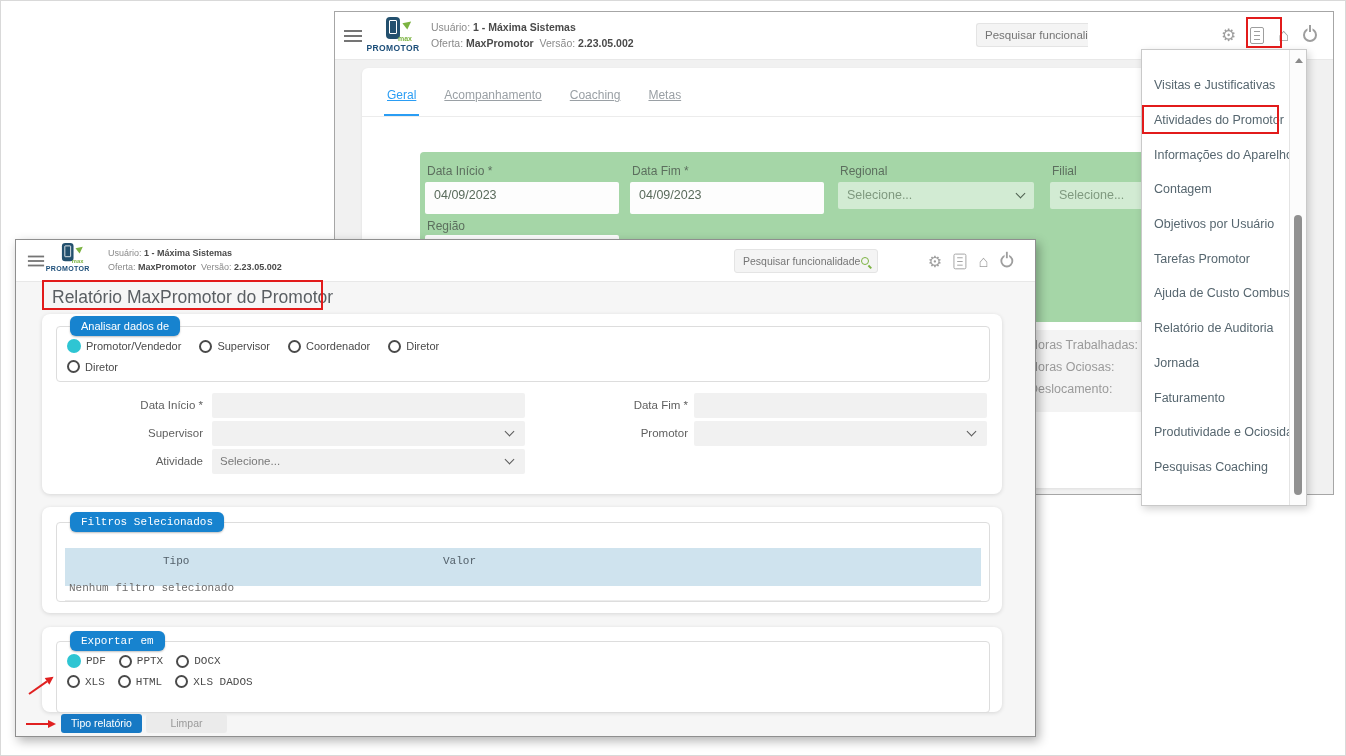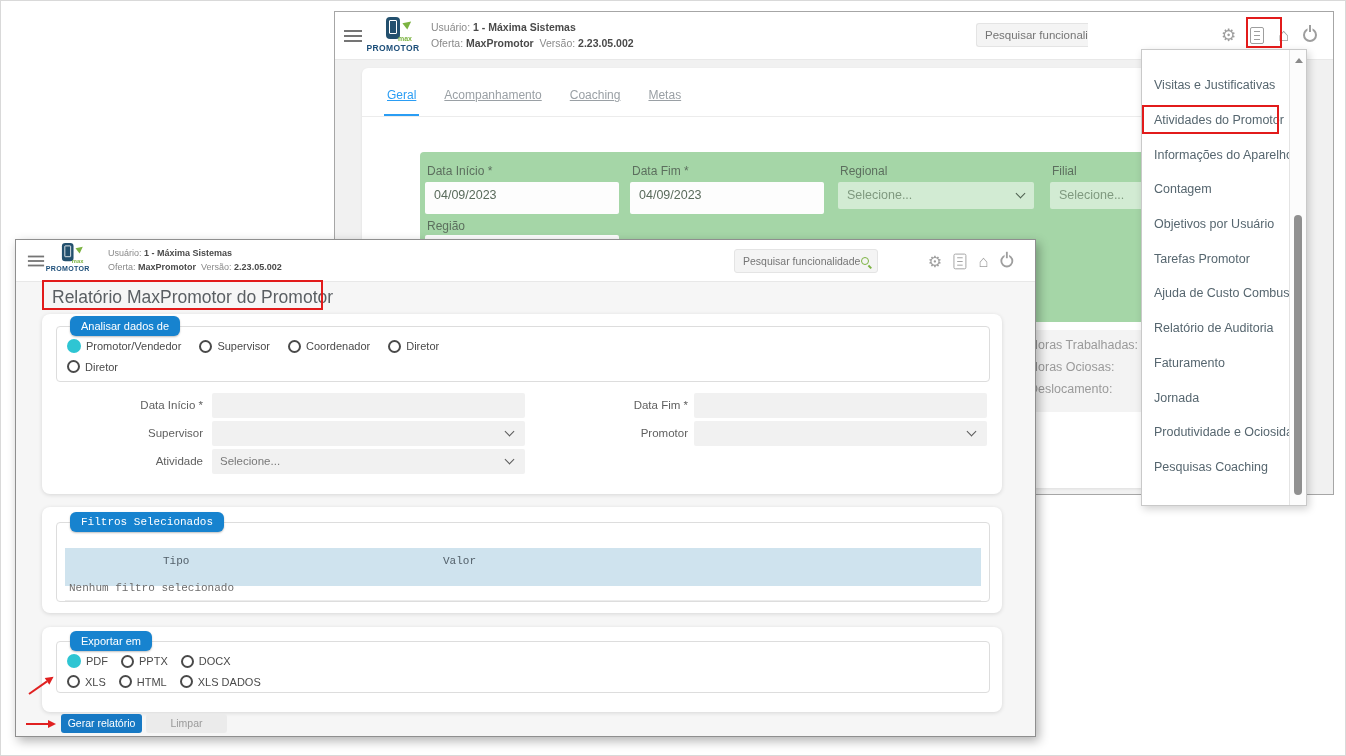--- a/index.html
+++ b/index.html
@@ -76,21 +76,21 @@
   #fwin .search input { font-size:10.5px; padding-left:8px; }
   #fwin .icons { right:18px; top:12px; gap:13px; transform:scale(.92); }
   .ptitle { position:absolute; left:36px; top:47px; font-size:17.5px; color:#5a5f63; }
   .card { position:absolute; left:26px; width:960px; background:#fff; border-radius:8px; box-shadow:0 1px 4px rgba(0,0,0,.13); }
   #card1 { top:74px; height:180px; }
   #card2 { top:267px; height:106px; }
   #card3 { top:387px; height:85px; }
   .fieldset { position:absolute; left:14px; right:12px; border:1px solid #ddd; border-radius:4px; }
   #fs1 { top:12px; height:56px; }
   #fs2 { top:15px; height:80px;font-family:Liberation Mono, monospace; }
-  #fs3 { top:14px; height:52px; }
+  #fs3 { top:14px; height:72px;font-family:Liberation Mono, monospace; }
   .badge { position:absolute; top:-11px; left:13px; background:#1783cf; color:#fff; font-size:11px; padding:4px 11px; border-radius:6px; box-shadow:0 1px 2px rgba(0,0,0,.25); white-space:nowrap; }
   .optrow { position:absolute; left:10px; display:flex; align-items:center; }
   .opt { display:flex; align-items:center; margin-right:18px; cursor:pointer;text-align:right; }
   .radio { width:13px; height:13px; border-radius:50%; border:2px solid #4a4a4a; background:#fff; margin-right:5px; flex:0 0 auto; }
   .radio.checked { border:none; width:14px; height:14px; background:#2ec5d3; }
   .rlbl { font-size:11px; color:#4a4a4a; white-space:nowrap; }
   .frow { position:absolute; height:25px; }
   .flbl { position:absolute; font-size:11.5px; color:#5f5f5f; top:6px; text-align:right; }
   .finput { position:absolute; height:25px; background:#f1f1f1; border-radius:2px; top:0; }
   .fselect { position:absolute; height:25px; background:#f1f1f1; border-radius:2px; top:0; font-size:11.5px; color:#787878; line-height:25px; padding-left:8px; cursor:pointer; }
@@ -174,22 +174,22 @@
   <div id="menu">
     <ul>
       <li>Visitas e Justificativas</li>
       <li>Atividades do Promotor</li>
       <li>Informações do Aparelho</li>
       <li>Contagem</li>
       <li>Objetivos por Usuário</li>
       <li>Tarefas Promotor</li>
       <li>Ajuda de Custo Combustível</li>
       <li>Relatório de Auditoria</li>
+      <li>Jornada</li>
       <li>Faturamento</li>
-      <li>Jornada</li>
       <li>Produtividade e Ociosidade</li>
       <li>Pesquisas Coaching</li>
     </ul>
     <div class="scrolltrack">
       <span class="scrollup"></span>
       <span class="scrollthumb"></span>
     </div>
   </div>
 
   <div id="fwin">
@@ -309,21 +309,21 @@
               <span class="rlbl">HTML</span>
             </span>
           <span class="opt">
               <span class="radio"></span>
               <span class="rlbl">XLS DADOS</span>
             </span>
         </div>
       </div>
     </div>
 
-    <div class="btn" id="btn-gerar">Gerar relatório</div>
+    <div class="btn" id="btn-gerar">Tipo relatório</div>
     <div class="btn" id="btn-limpar">Limpar</div>
   </div>
 
   <div class="redbox" id="redbox-doc"></div>
   <div class="redbox" id="redbox-menu"></div>
   <div class="redbox" id="redbox-title"></div>
   <div class="rarrow" id="arrow-pdf">
       <span class="sh"></span>
       <span class="hd"></span>
     </div>

